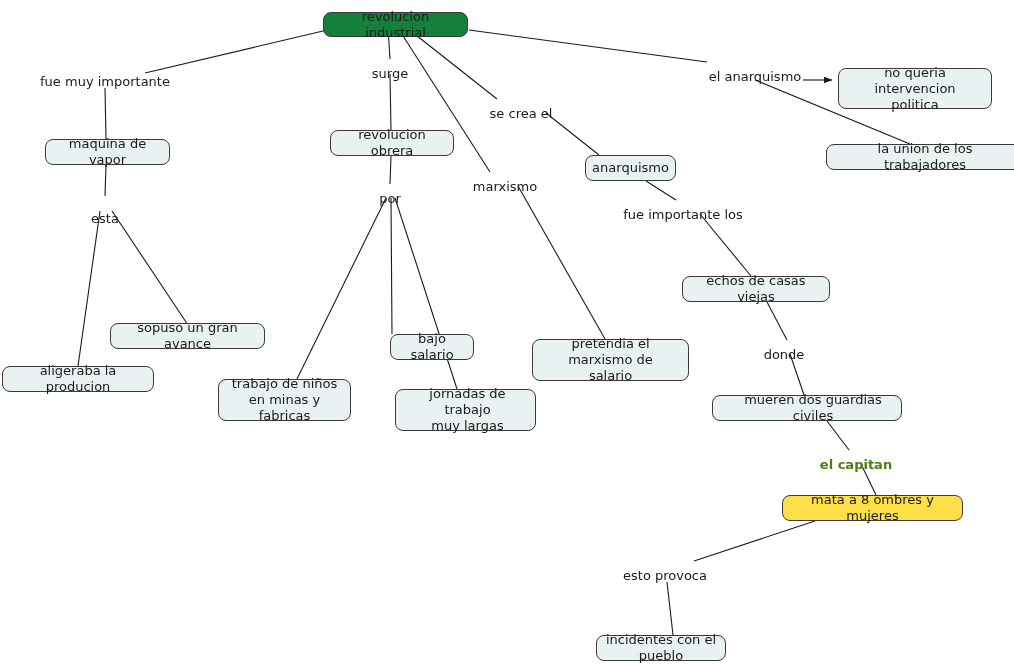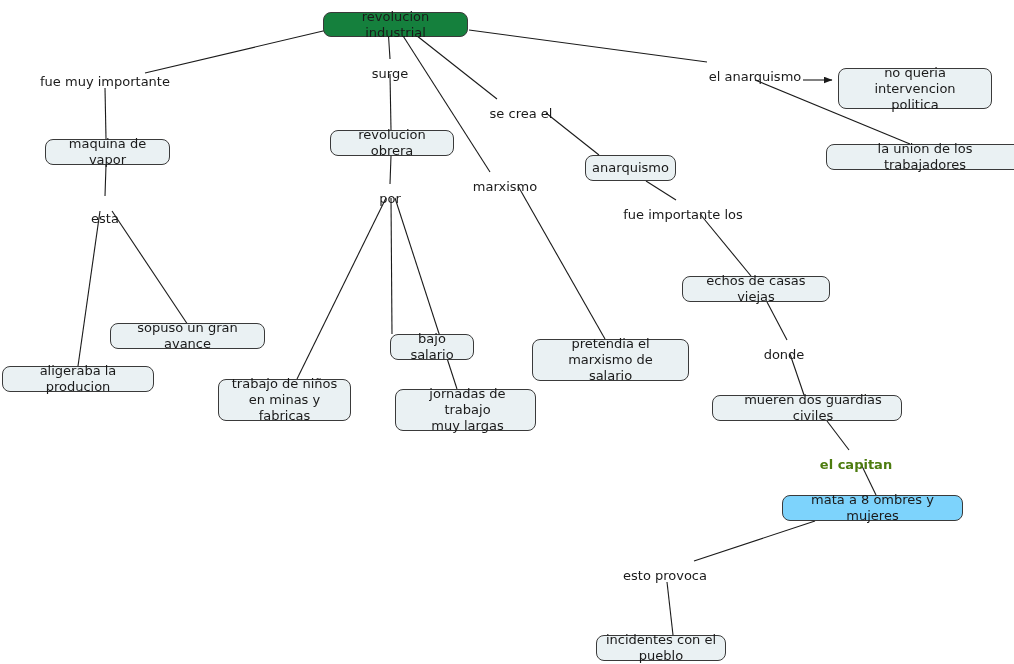--- a/index.html
+++ b/index.html
@@ -105,21 +105,21 @@
       <div class="node" style="left: 218px; top: 379px; width: 133px; height: 42px; background: rgb(234, 241, 243); border-color: rgb(58, 58, 58); color: rgb(26, 26, 26);">trabajo de niños
 en minas y fabricas</div>
       <div class="node" style="left: 350px; top: 334px; width: 84px; height: 26px; background: rgb(234, 241, 243); border-color: rgb(58, 58, 58); color: rgb(26, 26, 26); margin-left: 40px;">bajo salario</div>
       <div class="node" style="left: 395px; top: 389px; width: 141px; height: 42px; background: rgb(234, 241, 243); border-color: rgb(58, 58, 58); color: rgb(26, 26, 26); padding-left: 12px;">jornadas de trabajo
 muy largas</div>
       <div class="node" style="left: 532px; top: 339px; width: 157px; height: 42px; background: rgb(234, 241, 243); border-color: rgb(58, 58, 58); color: rgb(26, 26, 26);">pretendia el marxismo de
 salario</div>
       <div class="node" style="left: 585px; top: 155px; width: 91px; height: 26px; background: rgb(234, 241, 243); border-color: rgb(58, 58, 58); color: rgb(26, 26, 26);">anarquismo</div>
       <div class="node" style="left: 682px; top: 276px; width: 148px; height: 26px; background: rgb(234, 241, 243); border-color: rgb(58, 58, 58); color: rgb(26, 26, 26);">echos de casas viejas</div>
       <div class="node" style="left: 712px; top: 395px; width: 190px; height: 26px; background: rgb(234, 241, 243); border-color: rgb(58, 58, 58); color: rgb(26, 26, 26); padding-left: 20px;">mueren dos guardias civiles</div>
-      <div class="node" style="left: 782px; top: 495px; width: 181px; height: 26px; background: #7dd3fc; border-color: rgb(58, 58, 58); color: rgb(26, 26, 26);">mata a 8 ombres y mujeres</div>
+      <div class="node" style="left: 782px; top: 495px; width: 181px; height: 26px; background: #fde047; border-color: rgb(58, 58, 58); color: rgb(26, 26, 26);">mata a 8 ombres y mujeres</div>
       <div class="node" style="left: 596px; top: 635px; width: 130px; height: 26px; background: rgb(234, 241, 243); border-color: rgb(58, 58, 58); color: rgb(26, 26, 26);">incidentes con el pueblo</div>
       <div class="node" style="left: 838px; top: 68px; width: 154px; height: 41px; background: rgb(234, 241, 243); border-color: rgb(58, 58, 58); color: rgb(26, 26, 26);">no queria intervencion
 politica</div>
       <div class="node" style="left: 826px; top: 144px; width: 198px; height: 26px; background: rgb(234, 241, 243); border-color: rgb(58, 58, 58); color: rgb(26, 26, 26);">la union de los trabajadores</div>
     </div>
   <div id="label-layer">
       <div class="link-label" style="left: 105px; top: 74px; color: rgb(26, 26, 26);">fue muy importante</div>
       <div class="link-label" style="left: 390px; top: 66px; color: rgb(26, 26, 26);">surge</div>
       <div class="link-label" style="left: 521px; top: 106px; color: rgb(26, 26, 26);">se crea el</div>
       <div class="link-label" style="left: 505px; top: 179px; color: rgb(26, 26, 26);">marxismo</div>

